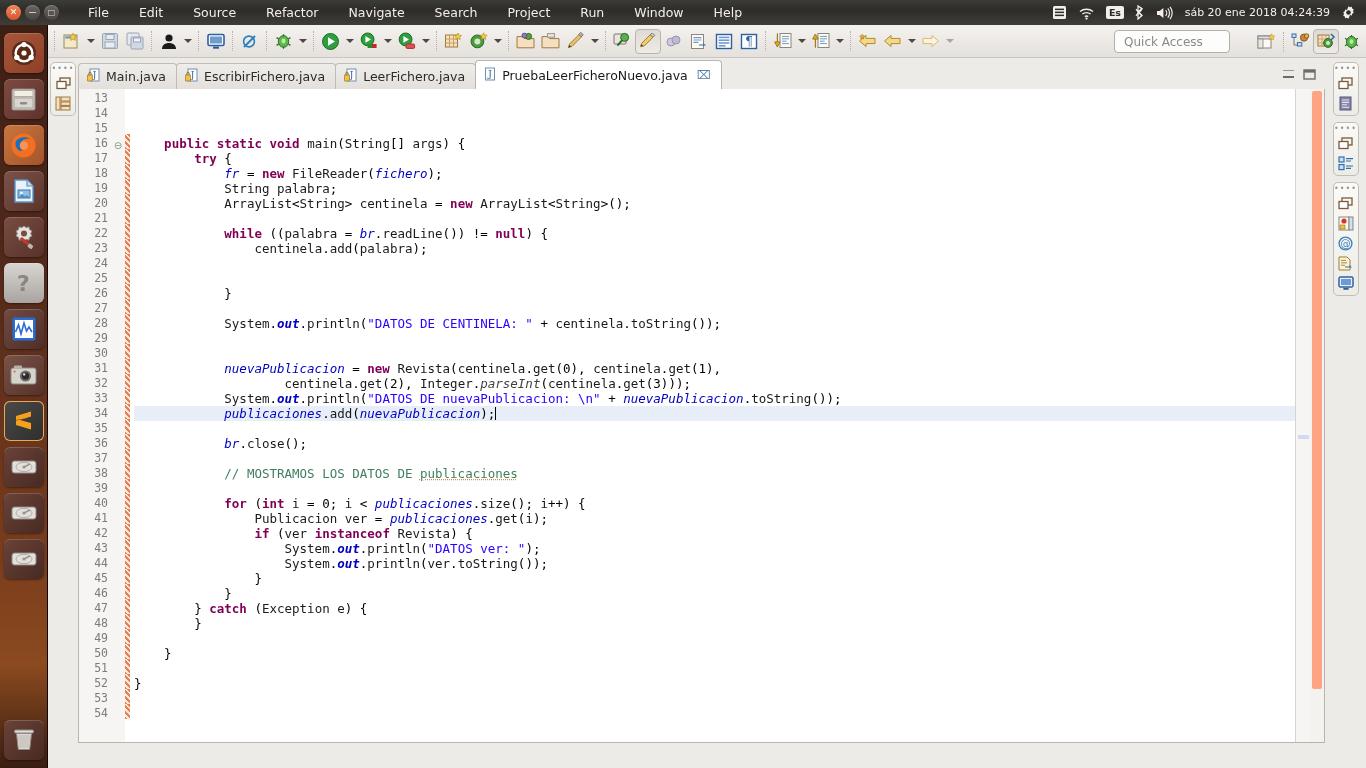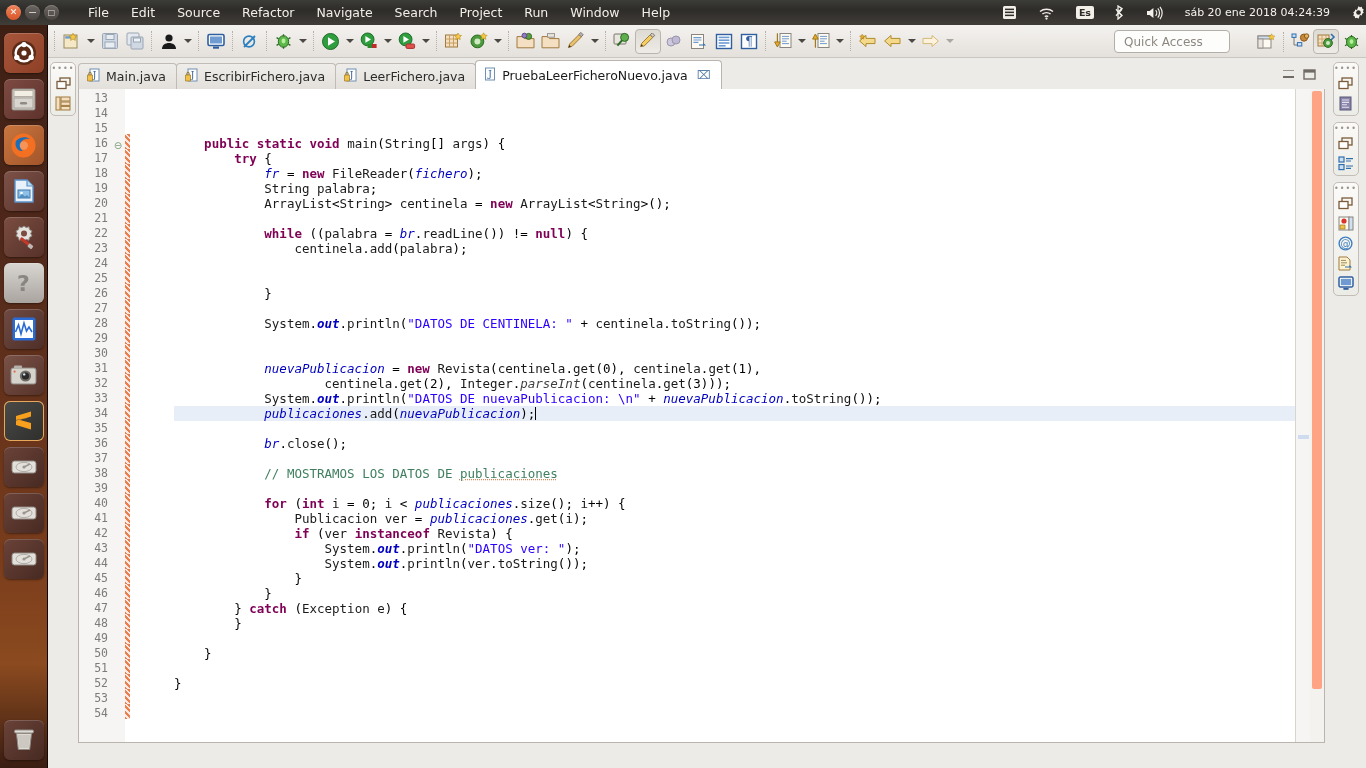--- a/index.html
+++ b/index.html
@@ -19,24 +19,24 @@
   }
   #win-ctl { display: flex; align-items: center; gap: 4px; padding: 0 8px 0 6px; }
   .wbtn { width: 15px; height: 15px; border-radius: 50%; position: relative;
           background: linear-gradient(to bottom,#6a6560,#4a4540);
           box-shadow: inset 0 1px 0 rgba(255,255,255,.18); }
   .wbtn.close { background: linear-gradient(to bottom,#f0845a,#d9562a); }
   .wbtn .gx { position:absolute; inset:0; color:#fff; font-size:9px; line-height:15px; text-align:center; }
   .wbtn.min .gx { font-size: 11px; color:#d9d4cf; }
   .wbtn.max .gx { font-size: 8px; color:#d9d4cf; }
 
-  #menu-bar { display: flex; align-items: center; gap: 0px; margin-left: 10px; }
+  #menu-bar { display: flex; align-items: center; gap: 8px; margin-left: 10px; }
   #menu-bar .mi { padding: 3px 11px; font-size: 12.5px; color: #f2efe9; border-radius: 2px; }
 
-  #indicators { margin-left: auto; display: flex; align-items: center; gap: 21px; }
+  #indicators { margin-left: auto; display: flex; align-items: center; gap: 11px; padding-right: 10px; }
   #indicators .ind { color: #f2efe9; font-size: 13px; line-height: 1; display: flex; align-items: center; }
   .kb-badge { background:#f2efe9; color:#2e2c29; font-size:9.5px; font-weight:bold;
               padding:1.5px 3px; border-radius:2px; letter-spacing:-.2px;}
   #clock { font-size: 11px; color: #f6f3ee; }
 
   
   #launcher {
     position: absolute; left: 0; top: 25px; width: 48px; height: 743px;
     background: linear-gradient(to bottom, #3d1f14 0%, #50281a 30%, #7a3d1c 72%, #8b4a1f 86%, #3a1d12 100%);
     border-right: 1px solid #110806;
@@ -127,21 +127,21 @@
   #fold-col div { height: 15px; line-height:15px; text-align:center; }
   .fold-mark { color:#7f9f7f; font-size:10px; }
   #annot-col { width: 5px; flex:none; }
   #annot-col .occ { height:15px; background:
       repeating-linear-gradient(45deg,#e8804f 0 2px,#fbe8e0 2px 4px); }
   #code-canvas {
     flex: 1; position: relative; padding-top: 2px; overflow: hidden;
     font-family: "DejaVu Sans Mono", monospace; font-size: 12.5px;
     padding-left: 4px;
   }
-  .cl { height: 15px; line-height: 15px; white-space: pre; margin-left: 40px; }
+  .cl { height: 15px; line-height: 15px; white-space: pre; }
   .cl.cur { background: #e8eef8; }
 
   .k   { color:#7f0055; font-weight:bold; }   
   .s   { color:#2a00ff; }                     
   .c   { color:#3f7f5f; }                     
   .f   { color:#0000c0; font-style:italic; }  
   .sf  { color:#0000c0; font-style:italic; font-weight:bold; } 
   .sm  { color:#404040; font-style:italic; }  
   .t   { color:#1a1a1a; }                     
   .spell { text-decoration: underline; text-decoration-style: dotted;

